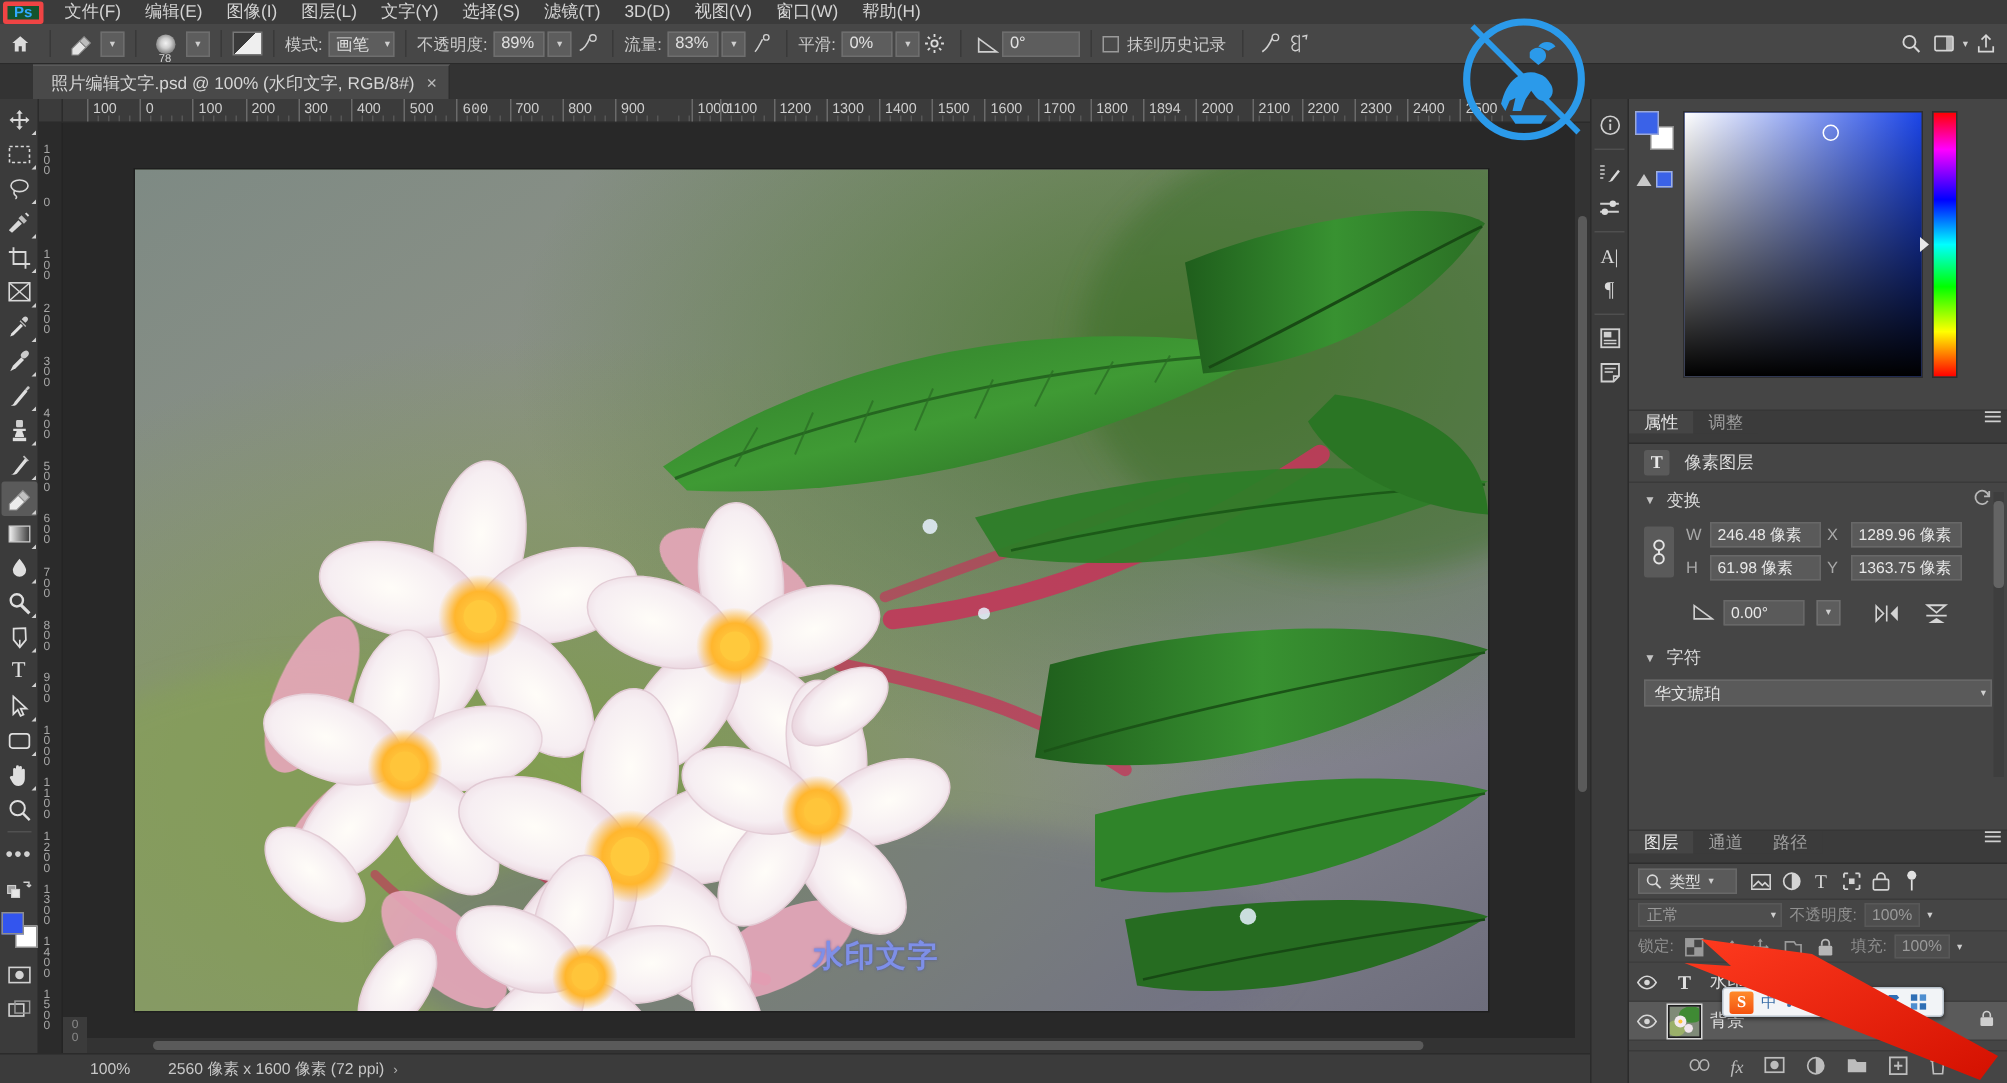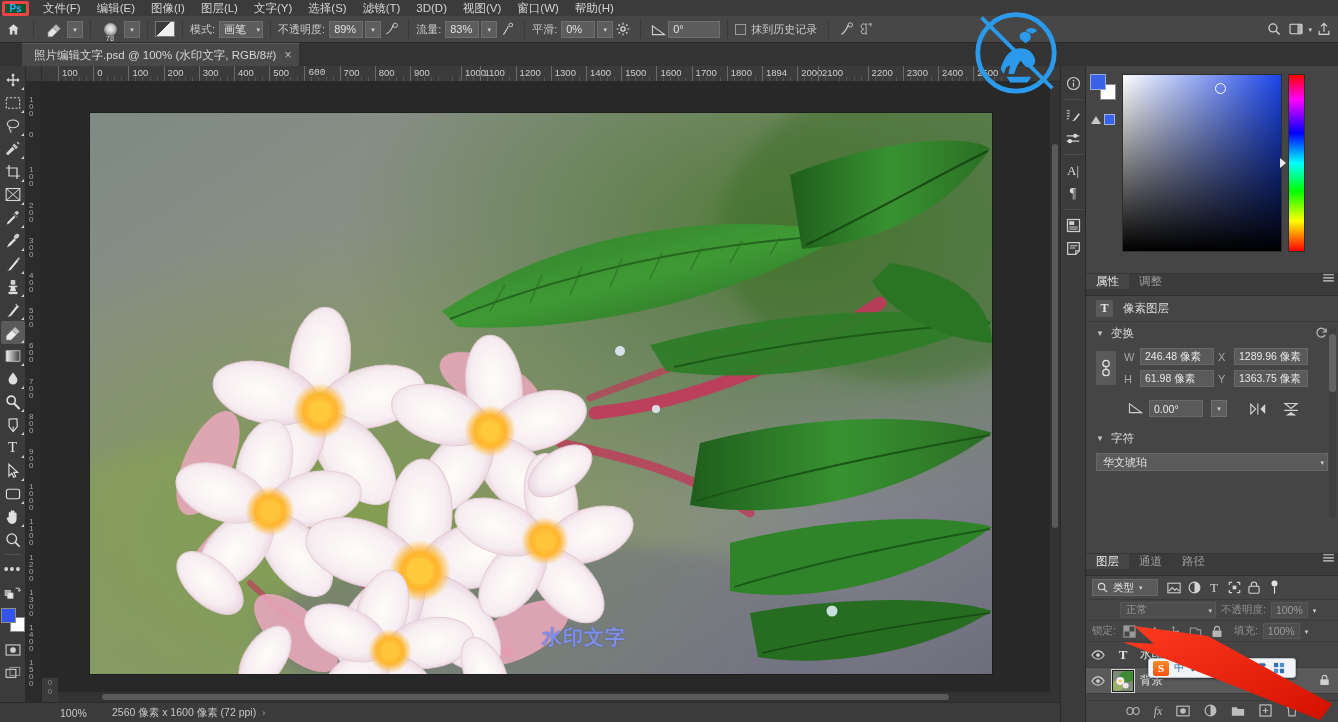--- a/index.html
+++ b/index.html
@@ -345,21 +345,21 @@
     font-size: 10.5px; color: #e0e0e0; margin-right: 6px;
   }
   .filt-icon { width: 20px; height: 18px; display: flex; align-items: center; justify-content: center; color: #d4d4d4; }
   .lay-row2, .lay-row3 {
     display: flex; align-items: center; height: 21px; padding: 0 6px; gap: 5px;
     border-bottom: 1px solid #3d3d3d; font-size: 10.5px; color: #909090;
   }
   .blend-select {
     background: #4e4e4e; border: 1px solid #585858; height: 16px; width: 96px;
     display: flex; align-items: center; justify-content: space-between; padding: 0 3px 0 5px;
-    color: #9a9a9a; font-size: 10.5px; margin-left: 28px;
+    color: #9a9a9a; font-size: 10.5px;
   }
   .op-val {
     background: #4e4e4e; border: 1px solid #585858; height: 16px; min-width: 36px;
     display: flex; align-items: center; padding: 0 4px; color: #9a9a9a; font-size: 10.5px;
   }
   .lock-ico { width: 17px; height: 17px; display: flex; align-items: center; justify-content: center; color: #9a9a9a; }
   .layer-row {
     display: flex; align-items: center; height: 26px; padding: 0 8px 0 4px; gap: 6px;
     border-bottom: 1px solid #3d3d3d; position: relative;
   }
@@ -890,21 +890,21 @@
       <div class="minor" style="left: 734.08px;"></div>
       <div class="minor" style="left: 741.12px;"></div>
       <div class="minor" style="left: 748.16px;"></div>
       <div class="tick" style="left: 755.2px;">
         <span>2000</span>
       </div>
       <div class="minor" style="left: 762.24px;"></div>
       <div class="minor" style="left: 769.28px;"></div>
       <div class="minor" style="left: 776.32px;"></div>
       <div class="minor" style="left: 783.36px;"></div>
-      <div class="tick" style="left: 776px;">
+      <div class="tick" style="left: 793px;">
         <span>2100</span>
       </div>
       <div class="minor" style="left: 797.44px;"></div>
       <div class="minor" style="left: 804.48px;"></div>
       <div class="minor" style="left: 811.52px;"></div>
       <div class="minor" style="left: 818.56px;"></div>
       <div class="tick" style="left: 825.6px;">
         <span>2200</span>
       </div>
       <div class="minor" style="left: 832.64px;"></div>

